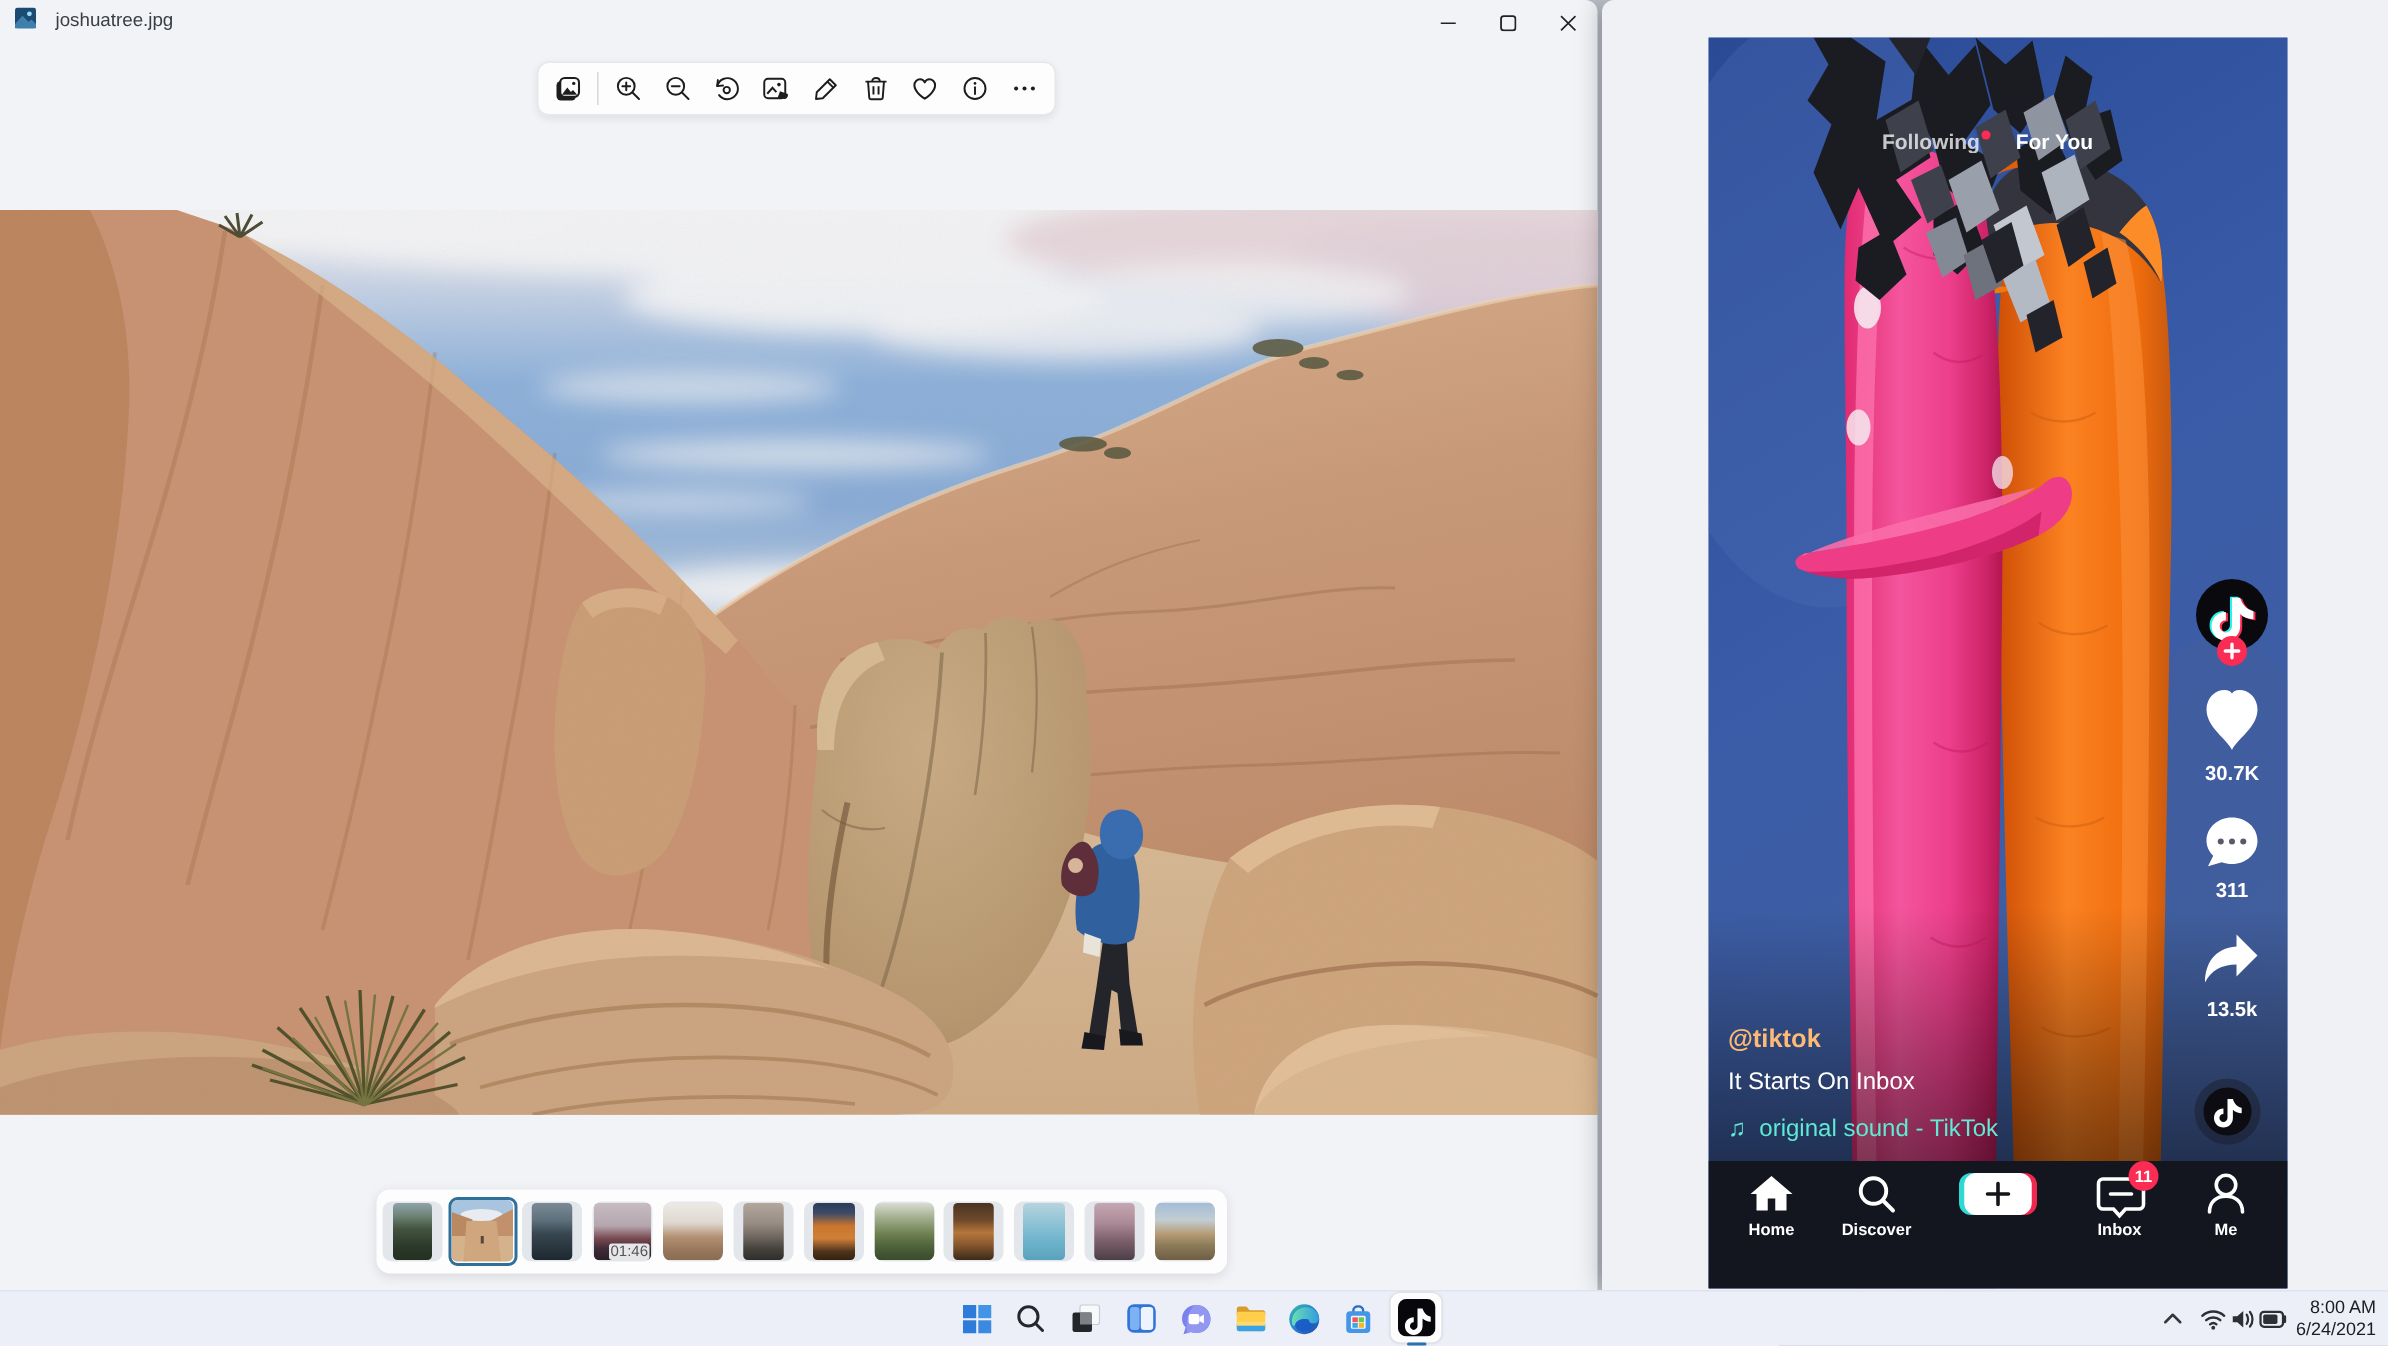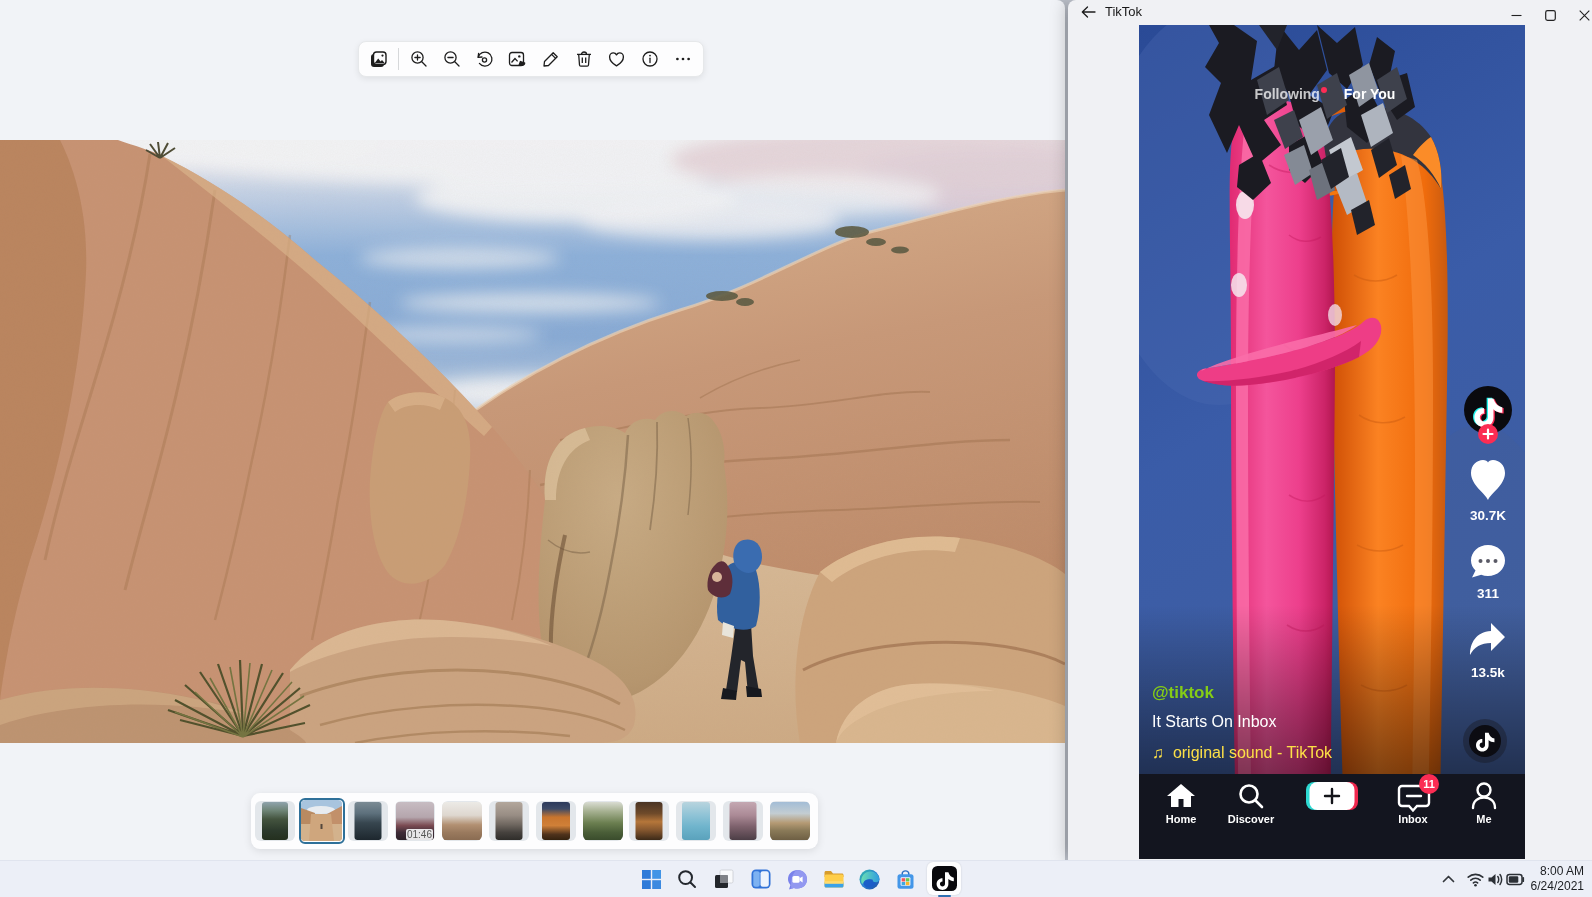--- a/index.html
+++ b/index.html
@@ -31,20 +31,43 @@
   
   #taskbar { left:0; top:860px; width:1592px; height:37px; background:#eceff7; border-top:1px solid #e0e4ee; }
   .tb-icon { position:absolute; top:2px; width:32px; height:32px; display:flex; align-items:center; justify-content:center; }
   #clock { position:absolute; right:8px; top:3px; text-align:right; font-size:12px; color:#1b1d21; line-height:15px; }
 </style>
 </head>
 <body>
 <div id="screen">
 
   <div class="abs" id="photos">
+    <div class="abs" id="ptitle">
+      <svg class="abs" style="left:10px;top:5px" width="14" height="14" viewBox="0 0 14 14">
+          <rect x="0" y="0" width="14" height="14" rx="2" fill="#1b4b72"></rect>
+          <circle cx="9.6" cy="4.2" r="1.6" fill="#9adcf5"></circle>
+          <path d="M0 11 L5 5.5 L9 9.5 L11 8 L14 11 L14 14 L0 14 Z" fill="#3e7fae"></path>
+        </svg>
+      <span class="fname">joshuatree.jpg</span>
+      <div class="caption-btn" style="left:945px;">
+          <svg width="11" height="11" viewBox="0 0 11 11">
+            <path d="M0.5 5.5 H10.5" stroke="#222" stroke-width="1.1"></path>
+          </svg>
+        </div>
+      <div class="caption-btn" style="left:985px;">
+          <svg width="11" height="11" viewBox="0 0 11 11">
+            <rect x="0.7" y="0.7" width="9.6" height="9.6" rx="1.8" fill="none" stroke="#222" stroke-width="1.2"></rect>
+          </svg>
+        </div>
+      <div class="caption-btn" style="left:1025px;">
+          <svg width="11" height="11" viewBox="0 0 11 11">
+            <path d="M0.7 0.7 L10.3 10.3 M10.3 0.7 L0.7 10.3" stroke="#222" stroke-width="1.1"></path>
+          </svg>
+        </div>
+    </div>
 
     <div class="abs" id="ptoolbar">
       <div class="tb-i" style="margin-left:3px">
           <svg width="17" height="17" viewBox="0 0 17 17">
             <rect x="1" y="3" width="13" height="13" rx="3" fill="#1d1d1d"></rect>
             <rect x="3.5" y="1" width="12.5" height="12.5" rx="3" fill="#fdfdfe" stroke="#1d1d1d" stroke-width="1.4"></rect>
             <circle cx="12.5" cy="4.6" r="1.1" fill="#1d1d1d"></circle>
             <path d="M4.6 12.2 L8.2 7.4 L10.6 10.4 L12 9 L14.8 12.2 Z" fill="#1d1d1d"></path>
           </svg>
         </div>
@@ -302,41 +325,20 @@
       <div class="th" style="left:472px">
           <div class="im" style="width:27px;background:linear-gradient(180deg,#c4a8b2 0%,#ab8a96 35%,#7d616c 65%,#4c3e46 100%)"></div>
         </div>
       <div class="th" style="left:519px">
           <div class="im" style="width:40px;background:linear-gradient(180deg,#a3bdd6 0%,#c3cdd2 30%,#b59a74 55%,#8a7a58 75%,#6e5f44 100%)"></div>
         </div>
     </div>
   </div>
 
   <div class="abs" id="tiktok">
-    <div id="tktitle">
-      <svg class="abs" style="left:13px;top:5px" width="15" height="14" viewBox="0 0 15 14" fill="none" stroke="#1c1c1c" stroke-width="1.3">
-          <path d="M14 7 H1.5 M6.5 2 L1.3 7 L6.5 12" stroke-linecap="round" stroke-linejoin="round"></path>
-        </svg>
-      <span class="abs" style="left:37px;top:4px;font-size:13px;color:#191919;">TikTok</span>
-      <div class="caption-btn" style="left:428px;">
-          <svg width="11" height="11" viewBox="0 0 11 11">
-            <path d="M0.5 5.5 H10.5" stroke="#222" stroke-width="1.1"></path>
-          </svg>
-        </div>
-      <div class="caption-btn" style="left:462px;">
-          <svg width="11" height="11" viewBox="0 0 11 11">
-            <rect x="0.7" y="0.7" width="9.6" height="9.6" rx="1.8" fill="none" stroke="#222" stroke-width="1.2"></rect>
-          </svg>
-        </div>
-      <div class="caption-btn" style="left:496px;">
-          <svg width="11" height="11" viewBox="0 0 11 11">
-            <path d="M0.7 0.7 L10.3 10.3 M10.3 0.7 L0.7 10.3" stroke="#222" stroke-width="1.1"></path>
-          </svg>
-        </div>
-    </div>
 
     <div class="abs" id="tkvideo">
       <svg class="abs" style="left:0;top:0" width="386" height="834" viewBox="0 0 386 834" preserveAspectRatio="none" id="tubesvg">
         <defs>
           <linearGradient id="vbg" x1="0" y1="0" x2="0.3" y2="1">
             <stop offset="0" stop-color="#2a4a96"></stop>
             <stop offset="0.5" stop-color="#3a5ca8"></stop>
             <stop offset="1" stop-color="#415fa0"></stop>
           </linearGradient>
           <linearGradient id="pinkg" x1="0" y1="0" x2="1" y2="0">
@@ -429,23 +431,23 @@
         </g>
 
         <rect x="0" y="580" width="386" height="254" fill="url(#fade)"></rect>
       </svg>
 
       <div class="abs" style="left:-7px;top:61px;width:100%;text-align:center;font-size:14px;color:#fff;">
         <span style="opacity:.75;font-weight:bold;">Following</span><span style="position:relative;top:-6px;left:1px;display:inline-block;width:6px;height:6px;border-radius:3px;background:#fe2c55;"></span>
         <span style="font-weight:bold;margin-left:14px;">For You</span>
       </div>
 
-      <div class="abs" style="left:13px;top:658px;color:#84cc16;font-size:17px;font-weight:bold;">@tiktok</div>
+      <div class="abs" style="left:13px;top:658px;color:#fdba74;font-size:17px;font-weight:bold;">@tiktok</div>
       <div class="abs" style="left:13px;top:688px;color:#fff;font-size:16px;">It Starts On Inbox</div>
-      <div class="abs" style="left:13px;top:719px;color:#fde047;font-size:16px;">♫&nbsp; original sound - TikTok</div>
+      <div class="abs" style="left:13px;top:719px;color:#5eead4;font-size:16px;">♫&nbsp; original sound - TikTok</div>
 
       <svg class="abs" style="left:320px;top:360px" width="60" height="400" viewBox="0 0 60 400">
 
         <circle cx="29" cy="25" r="24" fill="#0a0a0e"></circle>
         <g transform="translate(29,23) scale(0.68)">
           <path d="M8,-14 C10,-7 15,-2 21,-1 L21,7 C16,7 11,5 8,2 L8,14 C8,22 2,28 -6,28 C-14,28 -20,22 -20,14 C-20,6 -14,0 -6,0 L-6,8 C-10,8 -12,11 -12,14 C-12,17 -9,20 -6,20 C-3,20 0,17 0,14 L0,-14 Z" fill="#25f4ee" transform="translate(-2,-1)"></path>
           <path d="M8,-14 C10,-7 15,-2 21,-1 L21,7 C16,7 11,5 8,2 L8,14 C8,22 2,28 -6,28 C-14,28 -20,22 -20,14 C-20,6 -14,0 -6,0 L-6,8 C-10,8 -12,11 -12,14 C-12,17 -9,20 -6,20 C-3,20 0,17 0,14 L0,-14 Z" fill="#fe2c55" transform="translate(2,1)"></path>
           <path d="M8,-14 C10,-7 15,-2 21,-1 L21,7 C16,7 11,5 8,2 L8,14 C8,22 2,28 -6,28 C-14,28 -20,22 -20,14 C-20,6 -14,0 -6,0 L-6,8 C-10,8 -12,11 -12,14 C-12,17 -9,20 -6,20 C-3,20 0,17 0,14 L0,-14 Z" fill="#ffffff"></path>
         </g>
         <circle cx="29" cy="49" r="10" fill="#fb2c53"></circle>

